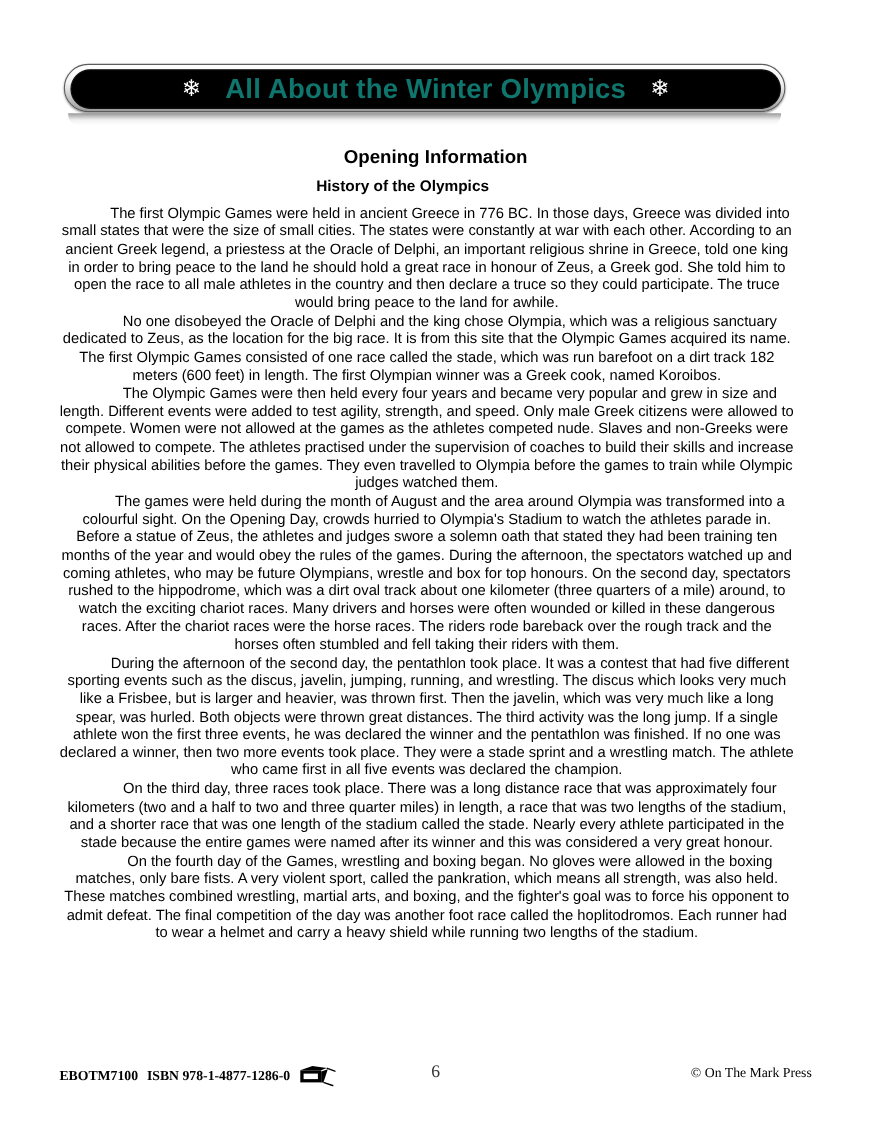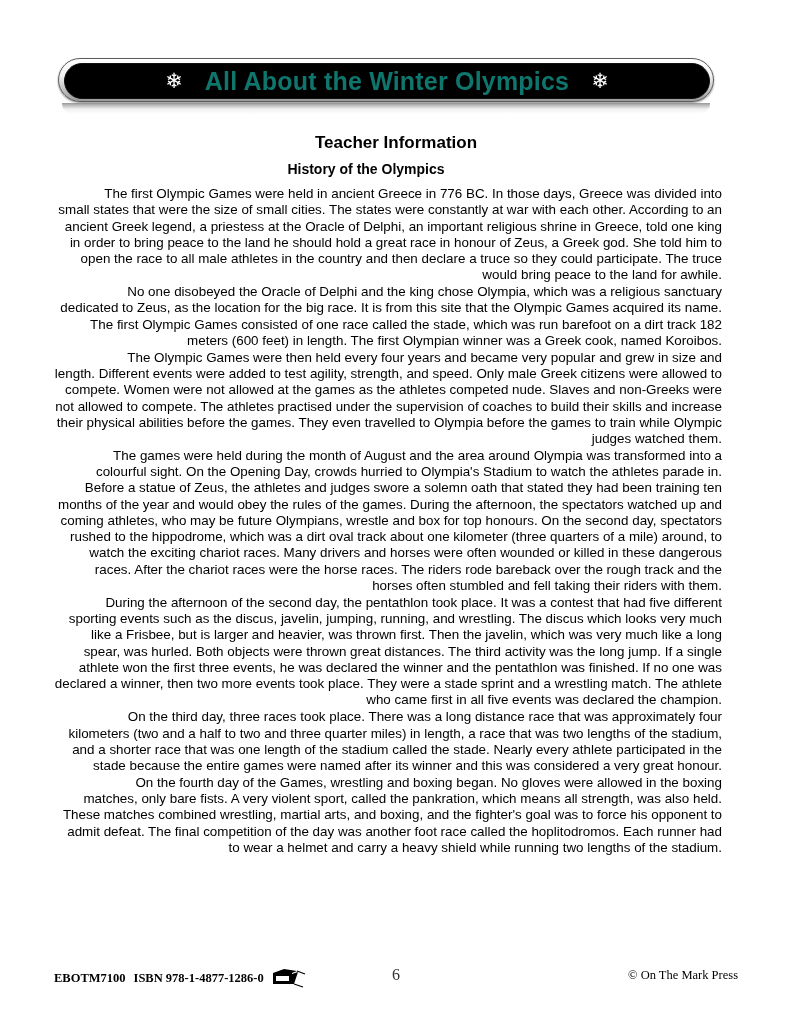--- a/index.html
+++ b/index.html
@@ -107,21 +107,21 @@
     position: absolute;
     left: 54px;
     top: 186px;
     width: 684px;
   }
   .body-text p {
     margin: 0 16px 0.05em 0;
     text-indent: 42px;
     font-size: 13.4px;
     line-height: 16.25px;
-    text-align: right;
+    text-align: center;
   }
 
   
   .footer {
     position: absolute;
     left: 54px;
     top: 966px;
     width: 684px;
     height: 26px;
   }
@@ -172,21 +172,21 @@
     <div class="banner-outer">
       <div class="banner-inner">
         <span class="snowflake">❄</span>
         <span class="banner-title">All About the Winter Olympics</span>
         <span class="snowflake">❄</span>
       </div>
     </div>
     <div class="banner-reflection"></div>
   </div>
 
-  <div class="heading-1">Teacher Information</div>
+  <div class="heading-1">Opening Information</div>
   <div class="heading-2">History of the Olympics</div>
 
   <div class="body-text">
     <p>The first Olympic Games were held in ancient Greece in 776 BC. In those days, Greece was divided into small states that were the size of small cities. The states were constantly at war with each other. According to an ancient Greek legend, a priestess at the Oracle of Delphi, an important religious shrine in Greece, told one king in order to bring peace to the land he should hold a great race in honour of Zeus, a Greek god. She told him to open the race to all male athletes in the country and then declare a truce so they could participate. The truce would bring peace to the land for awhile.</p>
     <p>No one disobeyed the Oracle of Delphi and the king chose Olympia, which was a religious sanctuary dedicated to Zeus, as the location for the big race. It is from this site that the Olympic Games acquired its name. The first Olympic Games consisted of one race called the stade, which was run barefoot on a dirt track 182 meters (600 feet) in length. The first Olympian winner was a Greek cook, named Koroibos.</p>
     <p>The Olympic Games were then held every four years and became very popular and grew in size and length. Different events were added to test agility, strength, and speed. Only male Greek citizens were allowed to compete. Women were not allowed at the games as the athletes competed nude. Slaves and non-Greeks were not allowed to compete. The athletes practised under the supervision of coaches to build their skills and increase their physical abilities before the games. They even travelled to Olympia before the games to train while Olympic judges watched them.</p>
     <p>The games were held during the month of August and the area around Olympia was transformed into a colourful sight. On the Opening Day, crowds hurried to Olympia's Stadium to watch the athletes parade in. Before a statue of Zeus, the athletes and judges swore a solemn oath that stated they had been training ten months of the year and would obey the rules of the games. During the afternoon, the spectators watched up and coming athletes, who may be future Olympians, wrestle and box for top honours. On the second day, spectators rushed to the hippodrome, which was a dirt oval track about one kilometer (three quarters of a mile) around, to watch the exciting chariot races. Many drivers and horses were often wounded or killed in these dangerous races. After the chariot races were the horse races. The riders rode bareback over the rough track and the horses often stumbled and fell taking their riders with them.</p>
     <p>During the afternoon of the second day, the pentathlon took place. It was a contest that had five different sporting events such as the discus, javelin, jumping, running, and wrestling. The discus which looks very much like a Frisbee, but is larger and heavier, was thrown first. Then the javelin, which was very much like a long spear, was hurled. Both objects were thrown great distances. The third activity was the long jump. If a single athlete won the first three events, he was declared the winner and the pentathlon was finished. If no one was declared a winner, then two more events took place. They were a stade sprint and a wrestling match. The athlete who came first in all five events was declared the champion.</p>
     <p>On the third day, three races took place. There was a long distance race that was approximately four kilometers (two and a half to two and three quarter miles) in length, a race that was two lengths of the stadium, and a shorter race that was one length of the stadium called the stade. Nearly every athlete participated in the stade because the entire games were named after its winner and this was considered a very great honour.</p>
     <p>On the fourth day of the Games, wrestling and boxing began. No gloves were allowed in the boxing matches, only bare fists. A very violent sport, called the pankration, which means all strength, was also held. These matches combined wrestling, martial arts, and boxing, and the fighter's goal was to force his opponent to admit defeat. The final competition of the day was another foot race called the hoplitodromos. Each runner had to wear a helmet and carry a heavy shield while running two lengths of the stadium.</p>

